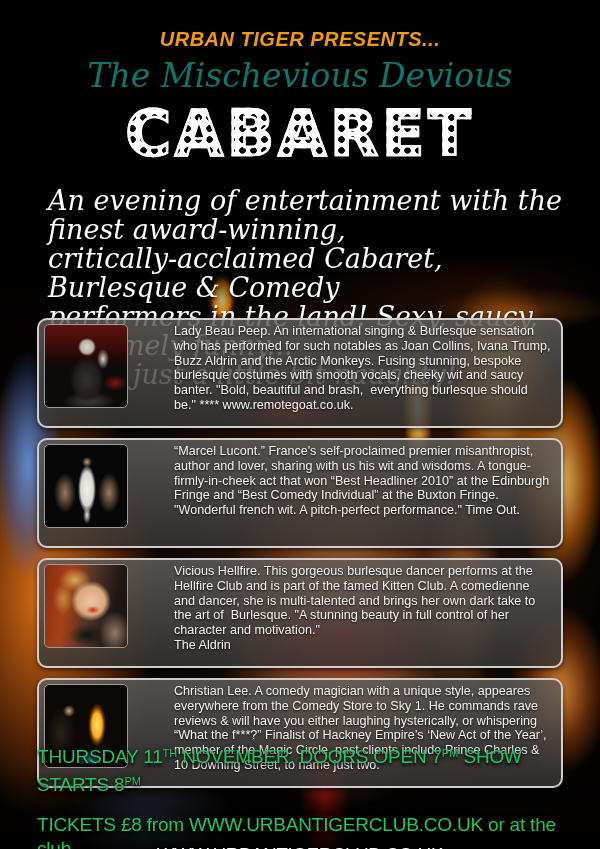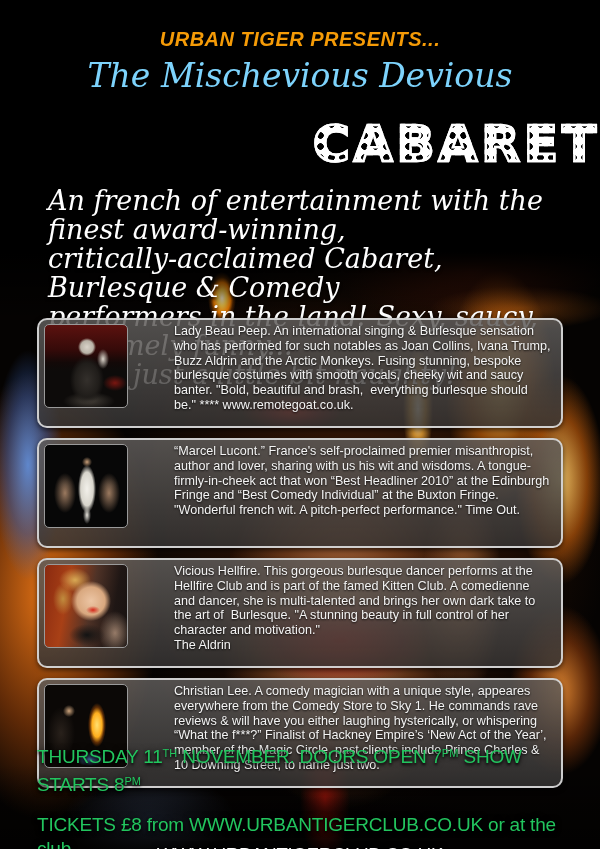--- a/index.html
+++ b/index.html
@@ -36,28 +36,27 @@
   }
   
   .presents{
     position:absolute;top:28px;left:0;right:0;text-align:center;
     font-style:italic;font-weight:700;font-size:20px;letter-spacing:.5px;
     color:#f59b07;text-shadow:0 1px 3px rgba(0,0,0,.9);
   }
   .script-title{
     position:absolute;top:56px;left:0;right:0;text-align:center;
     font-family:"DejaVu Serif",serif;font-style:italic;font-size:33px;
-    color:#7dd3fc;text-shadow:0 2px 4px rgba(0,0,0,.95);
+    color:#0f766e;text-shadow:0 2px 4px rgba(0,0,0,.95);
   }
   .cabaret{
-    position:absolute;top:100px;left:0;right:0;text-align:right;
+    position:absolute;top:100px;left:0;right:0;text-align:center;
     font-family:"DejaVu Sans",sans-serif;font-weight:800;
-    font-size:50px;line-height:68px;letter-spacing:4px;
+    font-size:62px;line-height:68px;letter-spacing:4px;
     color:#fff;
-    margin-top:10px;
   }
   @supports ((-webkit-background-clip: text) or (background-clip: text)){
     .cabaret .dotted{
       color:transparent;
       background-color:#fff;
       background-image:radial-gradient(circle, #000 3px, rgba(0,0,0,0) 3.6px);
       background-size:11px 11px;
       background-position:2px 4px;
       -webkit-background-clip:text;
       background-clip:text;
@@ -156,21 +155,21 @@
 <body>
 
 <div class="poster">
   <div class="bg"></div>
 
   <div class="presents">URBAN TIGER PRESENTS...</div>
   <div class="script-title">The Mischevious Devious</div>
   <div class="cabaret"><span class="dotted">CABARET</span></div>
 
   <div class="intro">
-    <span>An french of entertainment with the finest award-winning,</span>
+    <span>An evening of entertainment with the finest award-winning,</span>
     <span>critically-acclaimed Cabaret, Burlesque &amp; Comedy</span>
     <span>performers in the land! Sexy, saucy, extremely funny...</span>
     <span>...and just a little bit naughty!</span>
   </div>
 
   <section class="acts">
     <article class="act-card">
       <div class="act-photo photo-1"></div>
       <p class="act-text"><span>Lady Beau Peep.</span><span> An international singing &amp; Burlesque sensation who has performed for such notables as Joan Collins, Ivana Trump, Buzz Aldrin and the Arctic Monkeys. Fusing stunning, bespoke burlesque costumes with smooth vocals, cheeky wit and saucy banter. "Bold, beautiful and brash,  everything burlesque should be." **** www.remotegoat.co.uk.</span></p>
     </article>

